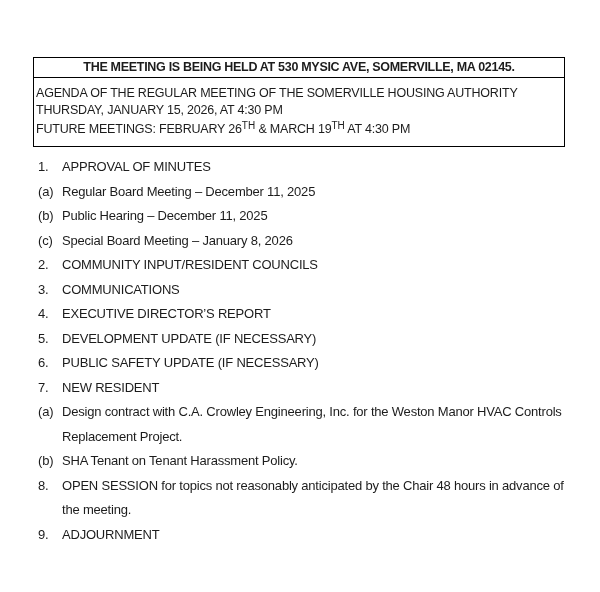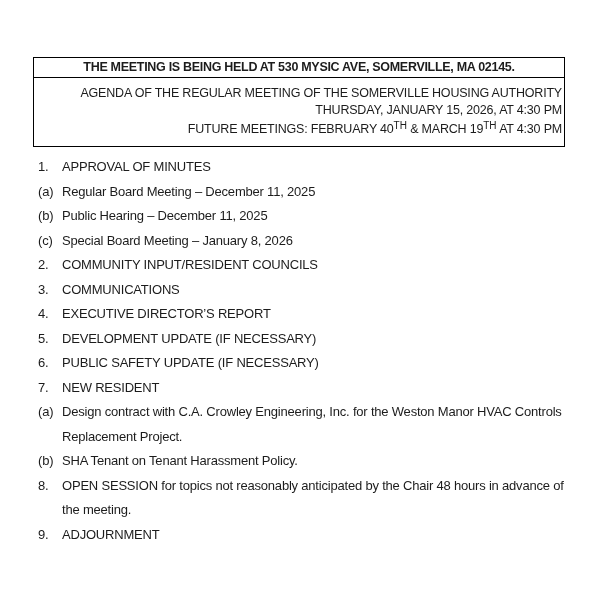--- a/index.html
+++ b/index.html
@@ -27,21 +27,21 @@
     font-weight: bold;
     font-size: 12.5px;
     letter-spacing: -0.3px;
     line-height: 15px;
     text-align: center;
     padding: 2px 2px 2px 2px;
     white-space: nowrap;
     overflow: hidden;
   }
   .header-row2 {
-    text-align: right;
+    text-align: left;
     padding: 7px 2px 8px 2px;
   }
   .hline {
     font-size: 12.5px;
     letter-spacing: -0.2px;
     line-height: 16.5px;
     white-space: nowrap;
     overflow: hidden;
   }
   .hline sup {
@@ -77,21 +77,21 @@
 </head>
 <body>
 
 <div class="page">
 
   <div class="header-box">
     <div class="header-row1">THE MEETING IS BEING HELD AT 530 MYSIC AVE, SOMERVILLE, MA 02145.</div>
     <div class="header-row2">
       <div class="hline">AGENDA OF THE REGULAR MEETING OF THE SOMERVILLE HOUSING AUTHORITY</div>
       <div class="hline">THURSDAY, JANUARY 15, 2026, AT 4:30 PM</div>
-      <div class="hline"><span>FUTURE MEETINGS: FEBRUARY 40</span><sup>TH</sup><span> &amp; MARCH 19</span><sup>TH</sup><span> AT 4:30 PM</span></div>
+      <div class="hline"><span>FUTURE MEETINGS: FEBRUARY 26</span><sup>TH</sup><span> &amp; MARCH 19</span><sup>TH</sup><span> AT 4:30 PM</span></div>
     </div>
   </div>
 
   <div class="agenda">
 
     <div class="agenda-row">
       <div class="agenda-marker">1.</div>
       <div class="agenda-text">APPROVAL OF MINUTES</div>
     </div>
 

